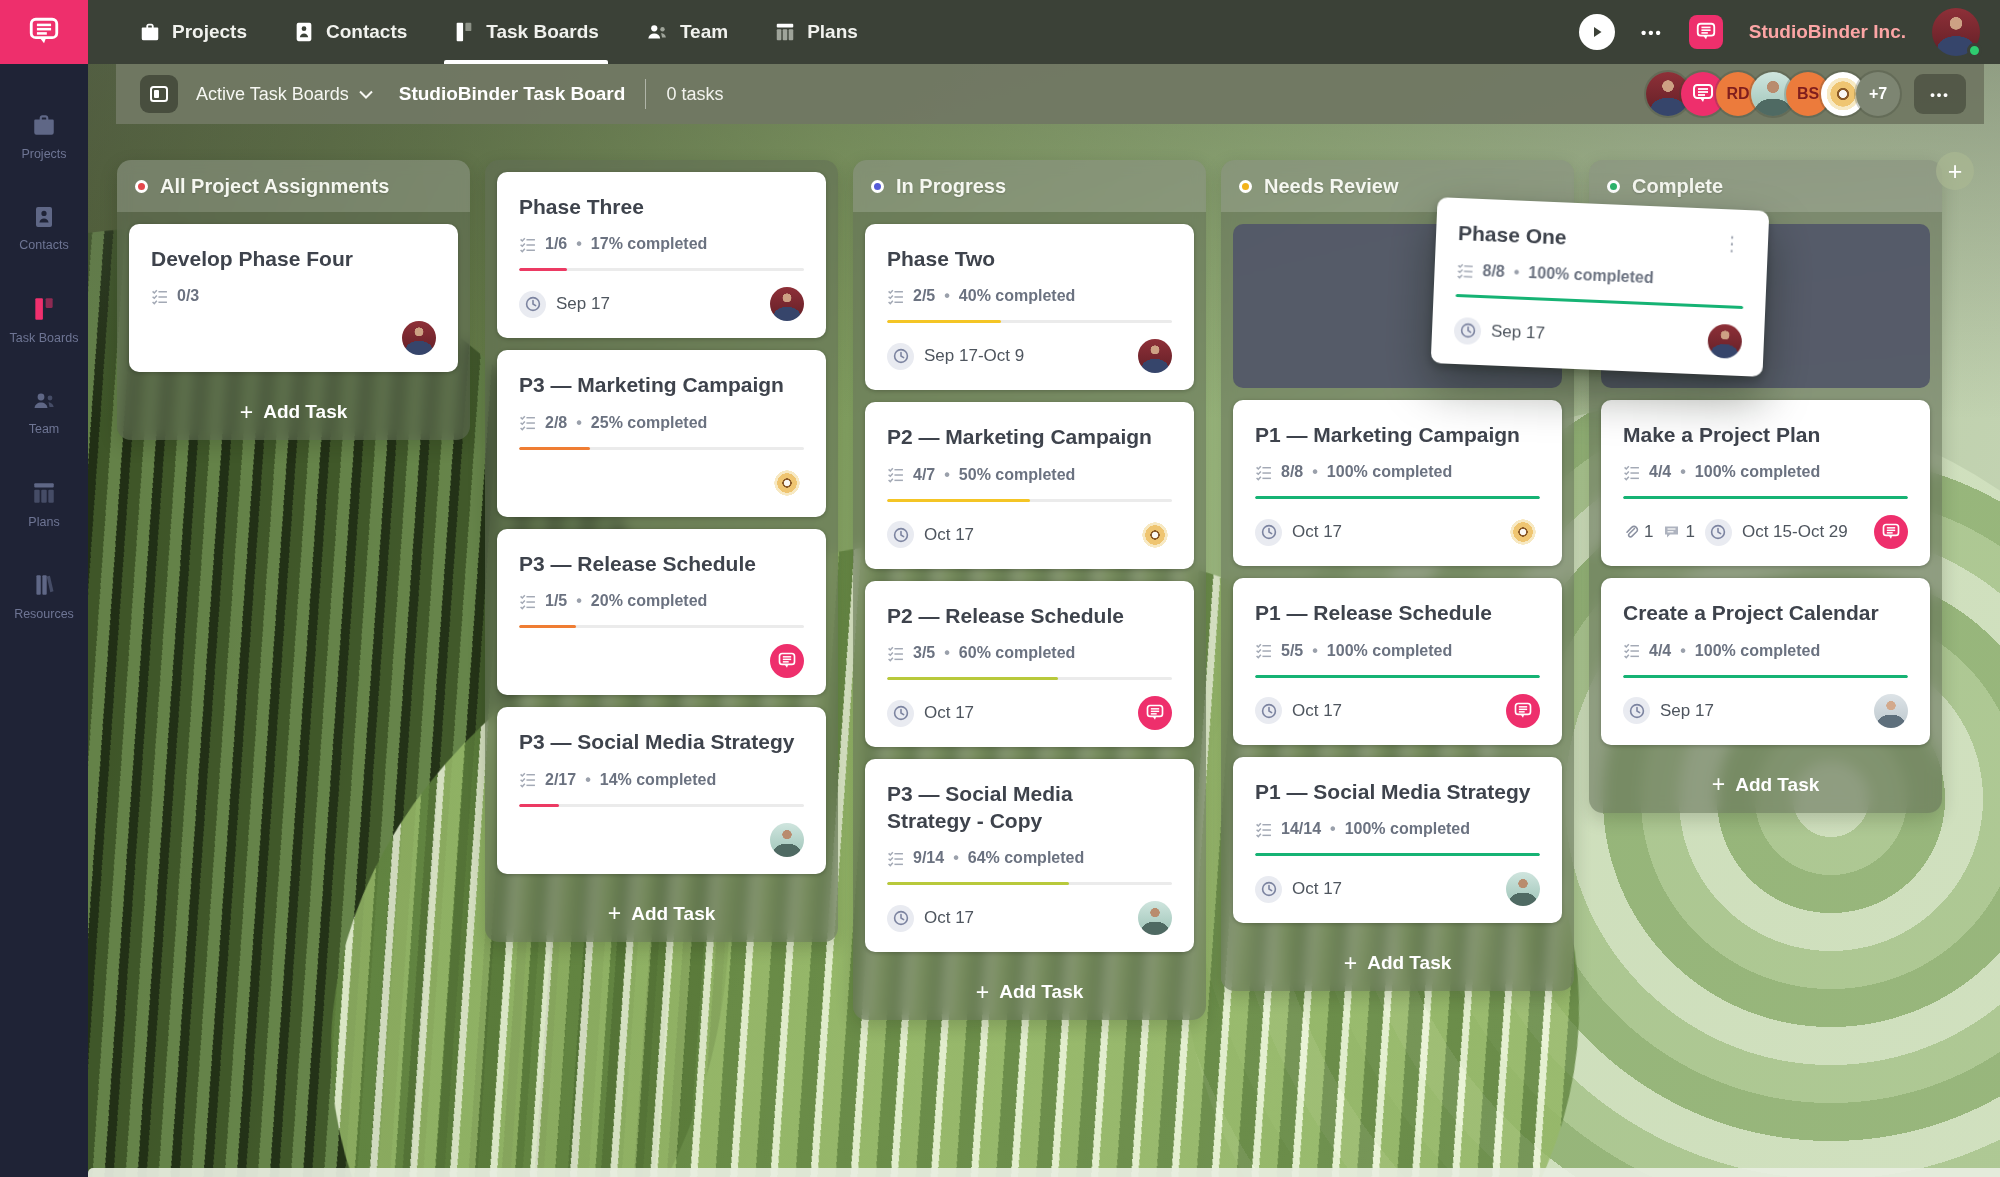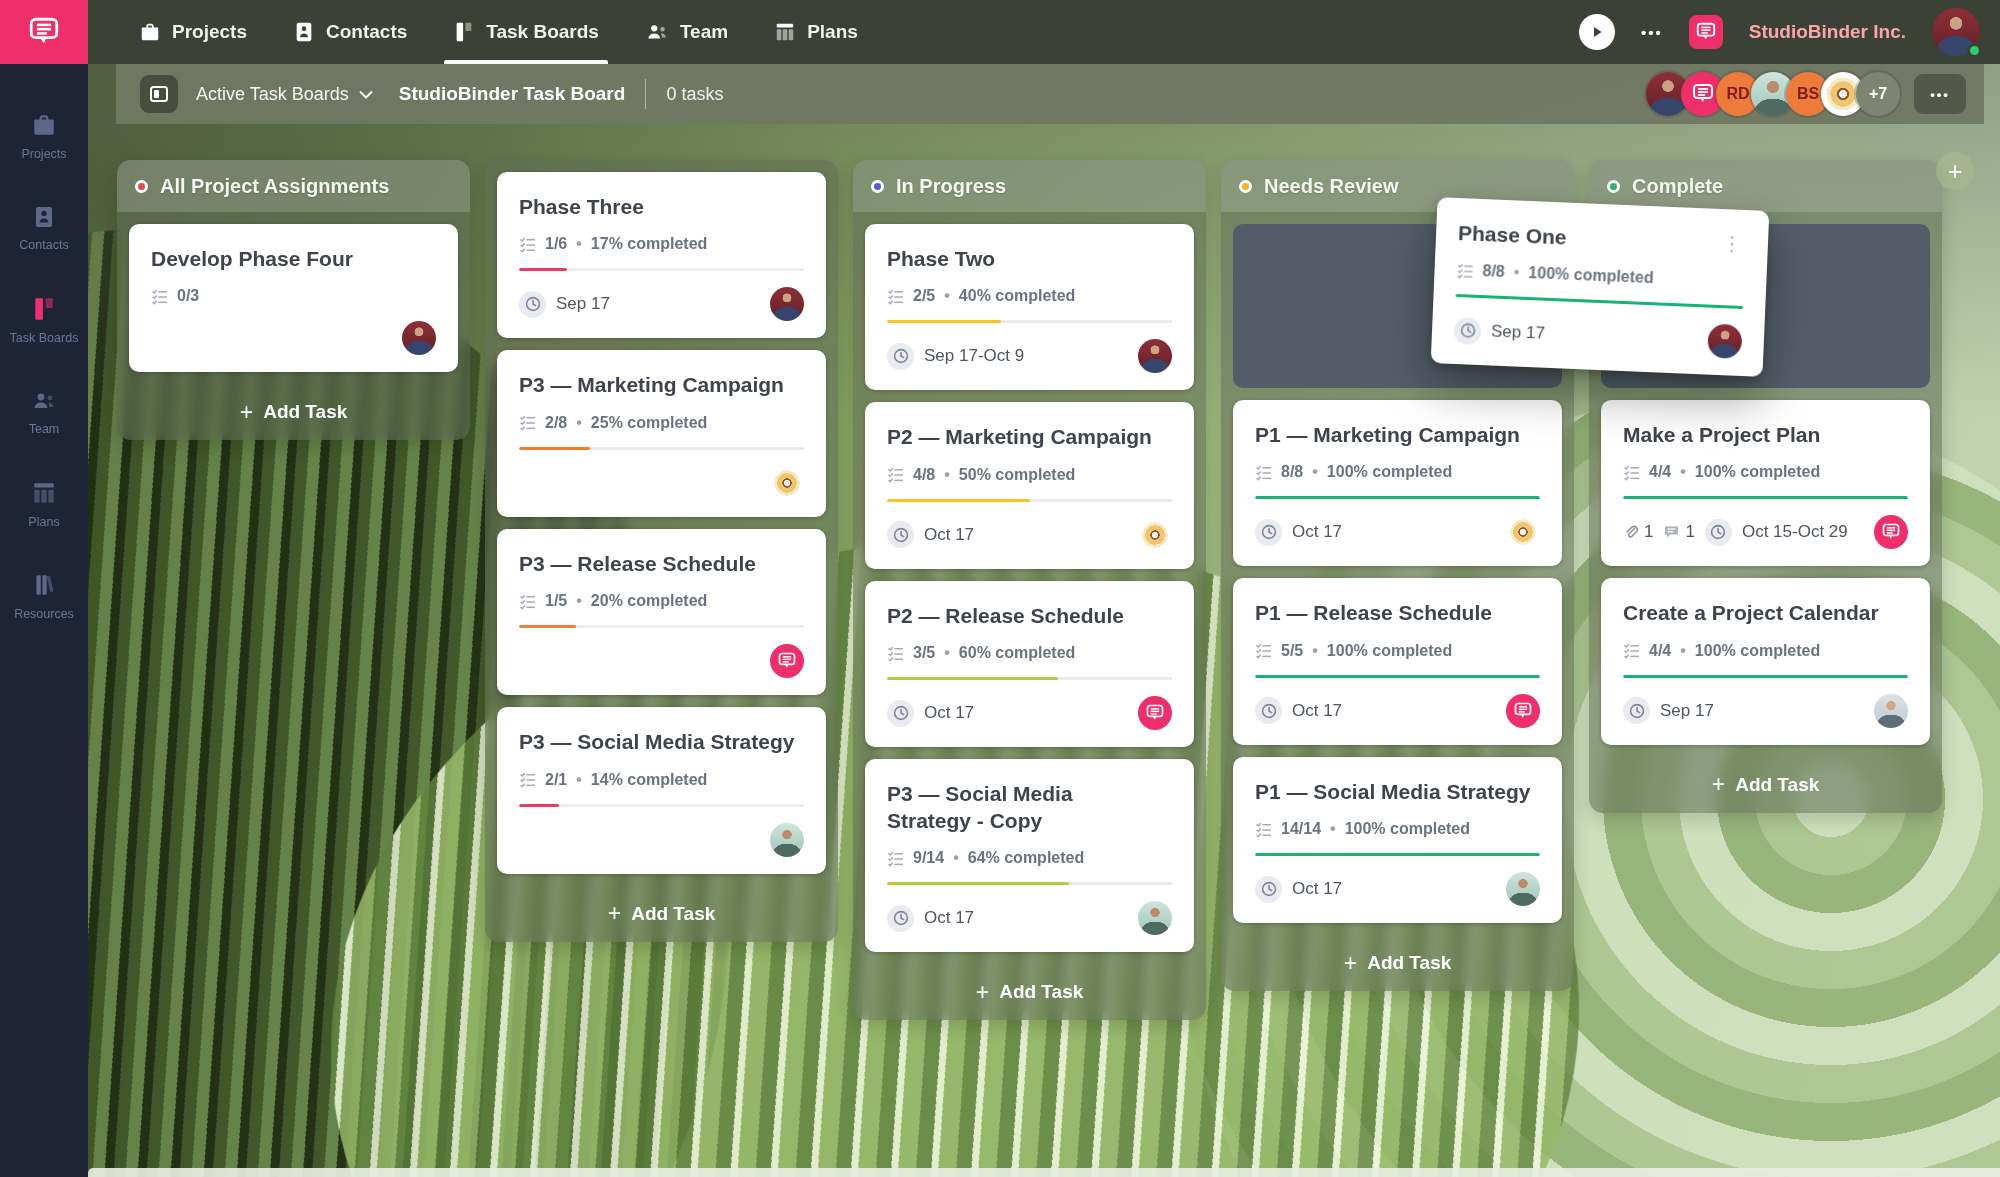--- a/index.html
+++ b/index.html
@@ -386,21 +386,21 @@
               </svg>
           </div>
         </div>
       </div>
       <div class="card">
         <div class="card-title">P3 — Social Media Strategy</div>
         <div class="card-meta">
           <svg width="17" height="17" viewBox="0 0 16 16" style="color:#a3a9b5">
               <use href="#icon-checklist"></use>
             </svg>
-          <span>2/1</span>
+          <span>2/17</span>
           <span class="meta-bullet">•</span>
           <span>14% completed</span>
         </div>
         <div class="progress">
             <div class="progress-fill" style="width: 14%; background: rgb(236, 58, 99);"></div>
           </div>
         <div class="card-footer">
           <span class="footer-spacer"></span>
           <div class="avatar" data-kind="man-teal"></div>
         </div>
@@ -441,21 +441,21 @@
           <span class="footer-spacer"></span>
           <div class="avatar" data-kind="man-red"></div>
         </div>
       </div>
       <div class="card">
         <div class="card-title">P2 — Marketing Campaign</div>
         <div class="card-meta">
           <svg width="17" height="17" viewBox="0 0 16 16" style="color:#a3a9b5">
               <use href="#icon-checklist"></use>
             </svg>
-          <span>4/8</span>
+          <span>4/7</span>
           <span class="meta-bullet">•</span>
           <span>50% completed</span>
         </div>
         <div class="progress">
             <div class="progress-fill" style="width: 50%; background: rgb(244, 197, 37);"></div>
           </div>
         <div class="card-footer">
           <span class="clock-badge">
               <svg width="16" height="16" viewBox="0 0 16 16" style="color:#7c84a0">
                 <use href="#icon-clock"></use>

